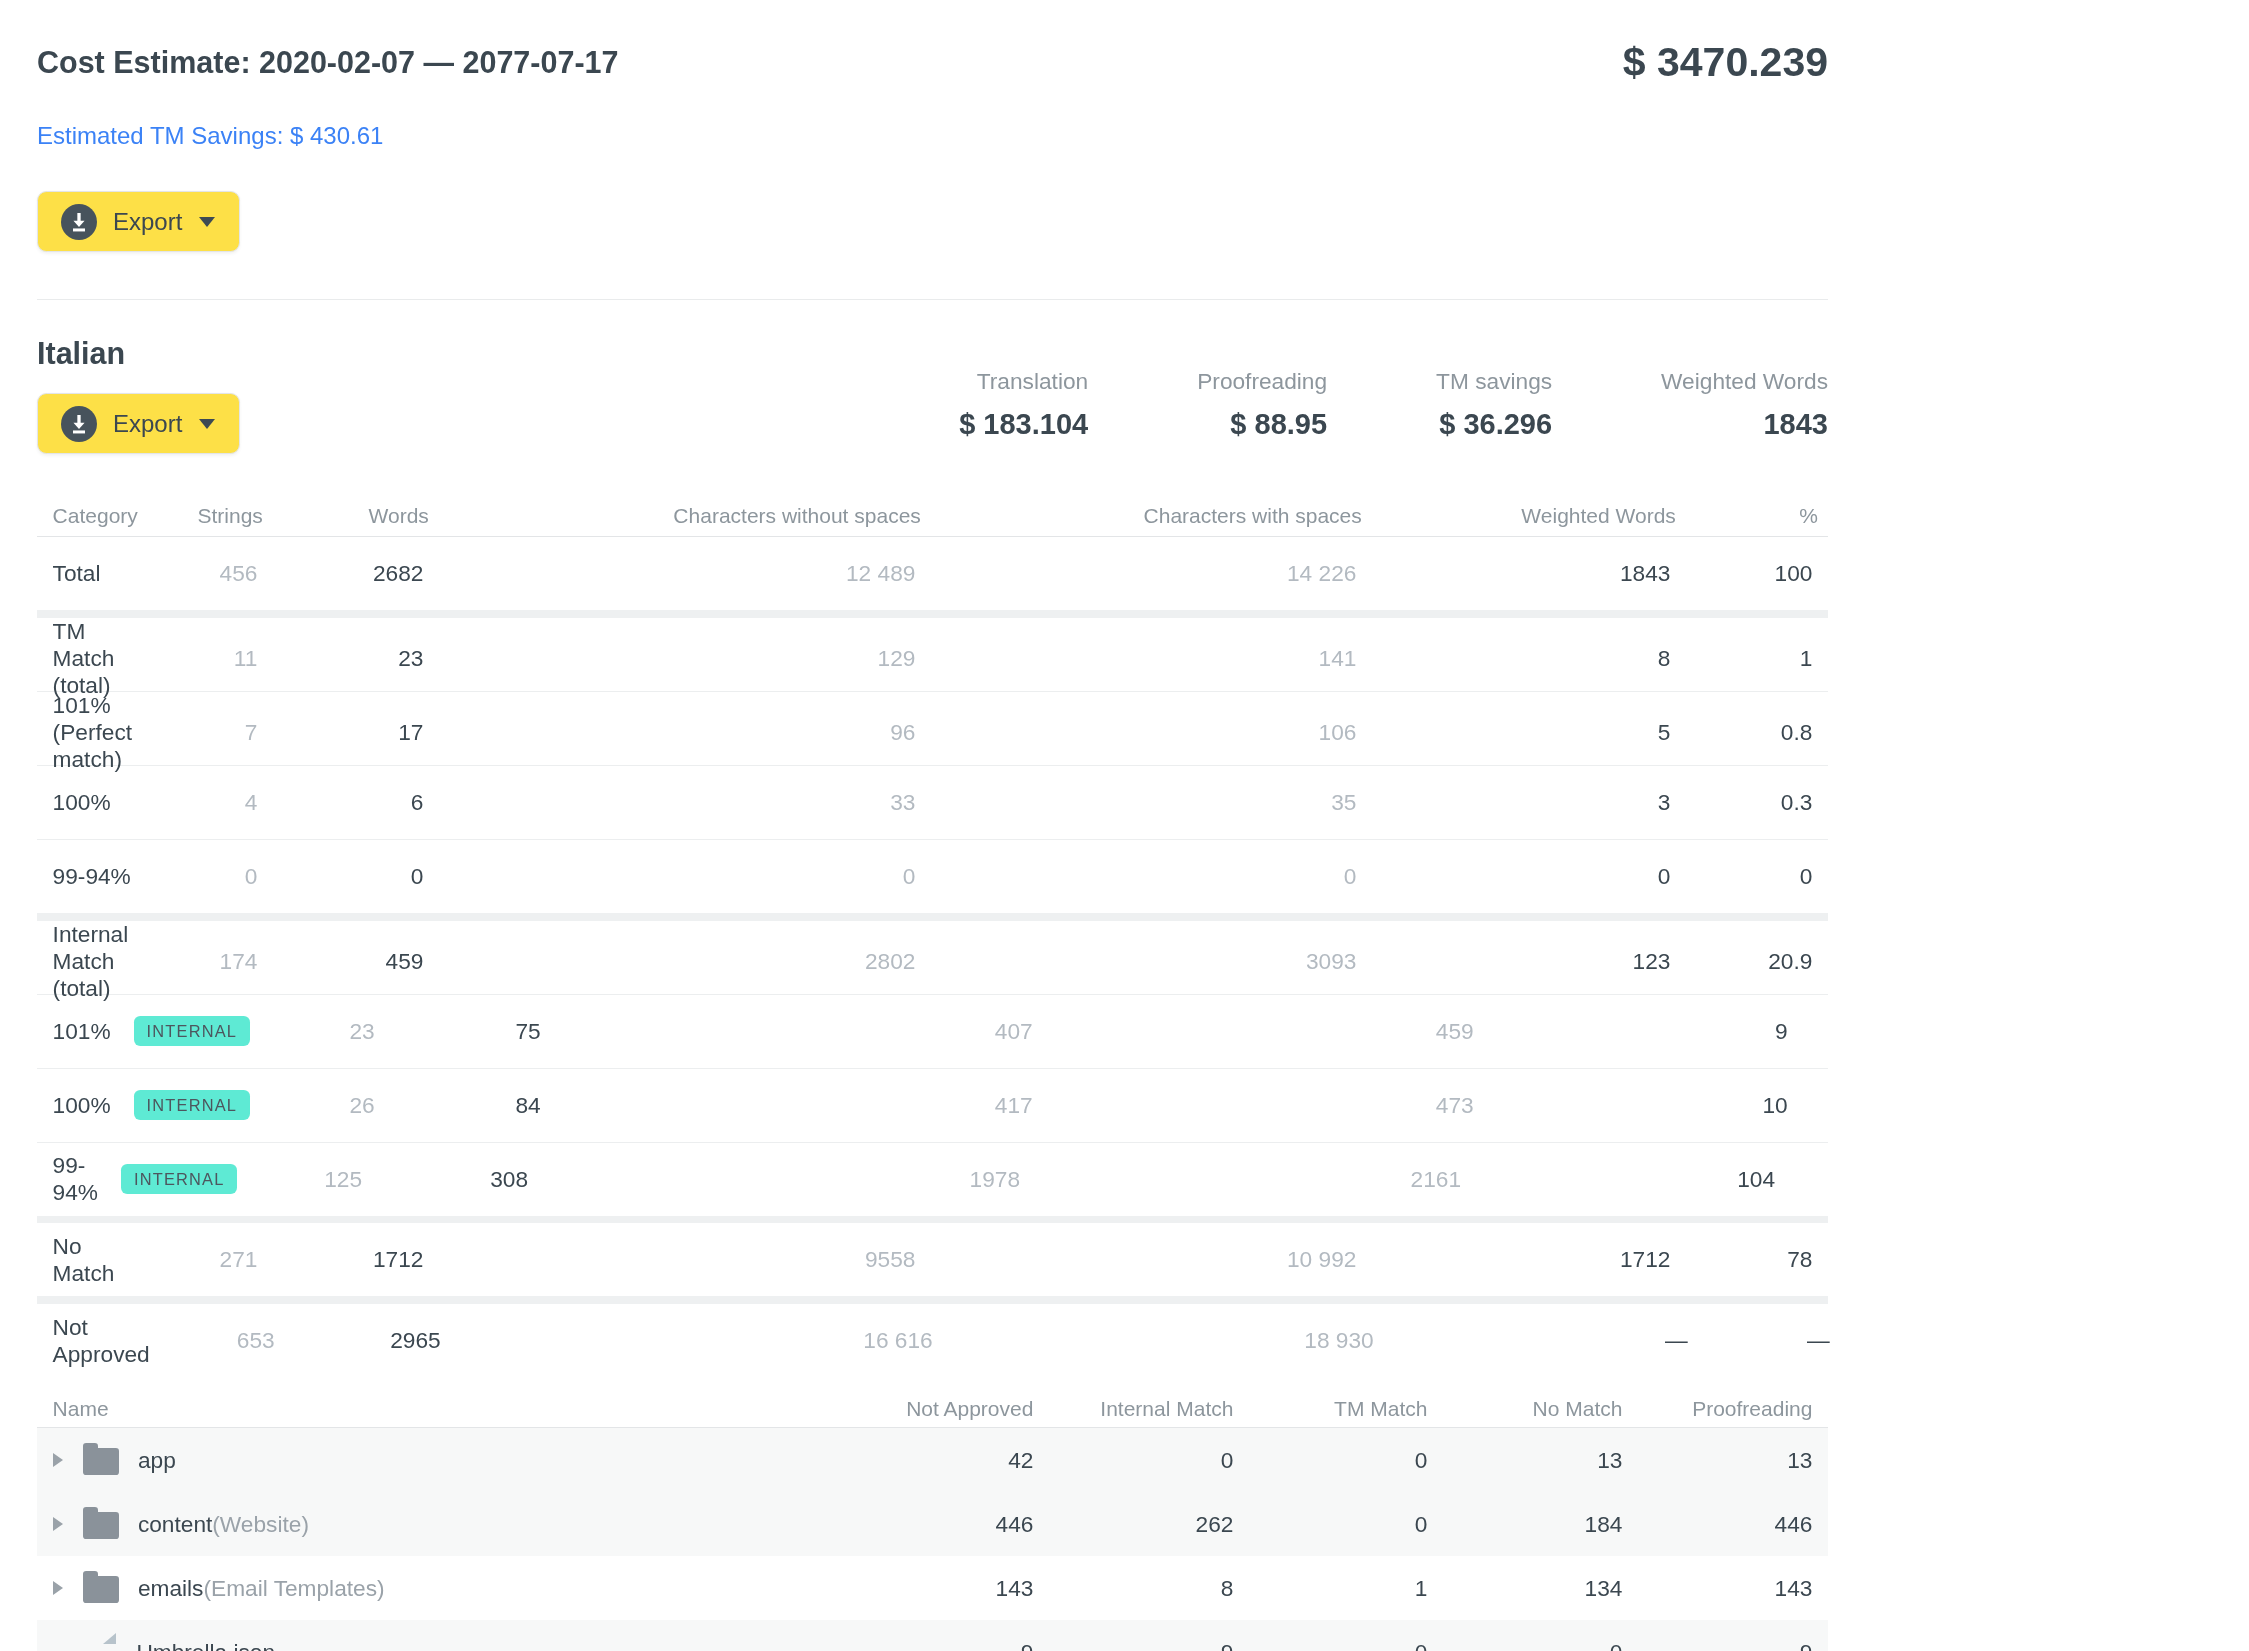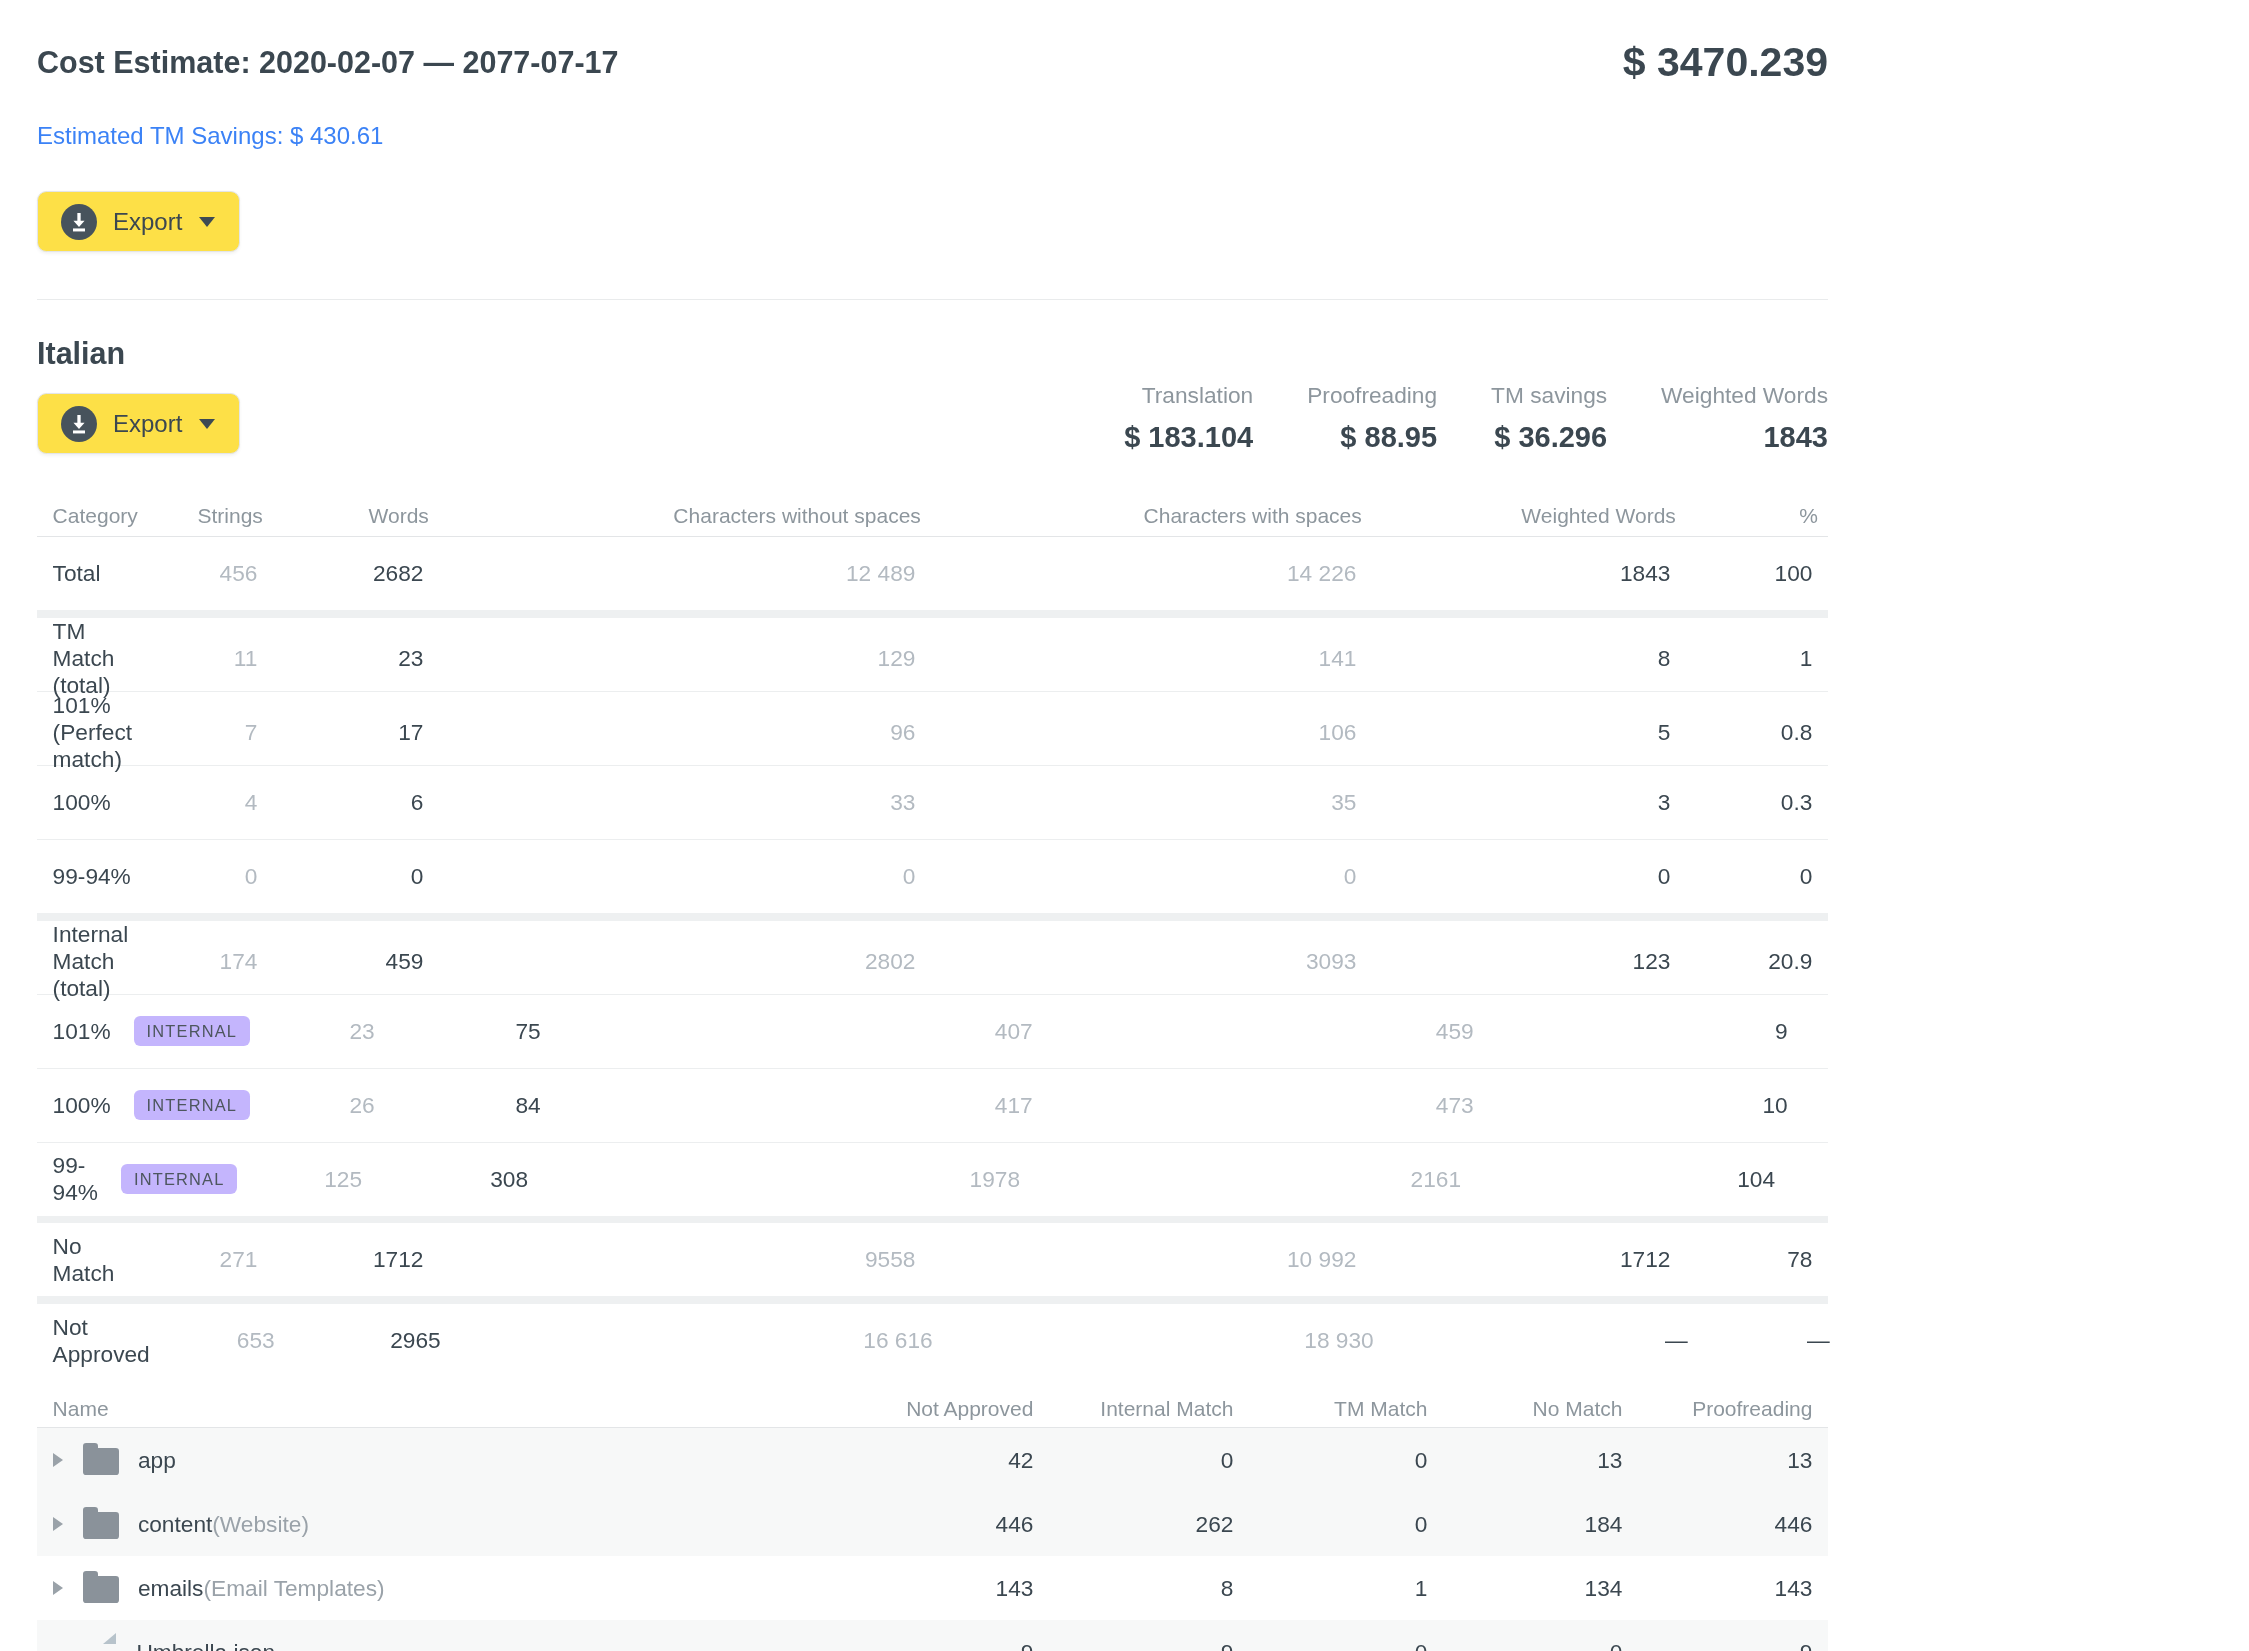--- a/index.html
+++ b/index.html
@@ -19,37 +19,37 @@
   .dl-icon{width:36px;height:36px;display:block;}
   .caret-down{width:0;height:0;border-left:8.6px solid transparent;border-right:8.6px solid transparent;
     border-top:10.2px solid #3d4a53;margin-left:17px;}
   .header-export{margin-top:41px;}
 
   .divider{border:none;border-top:1.6px solid #e9ebec;margin:47px 0 0;}
 
   
   .lang-top{display:flex;justify-content:space-between;margin-top:36px;}
   .lang-heading{font-size:30.5px;font-weight:700;margin:0 0 22px;color:#3b4750;}
-  .stats{display:flex;gap:54px;margin-top:19px;align-items:flex-end;}
+  .stats{display:flex;gap:109px;margin-top:19px;align-items:center;}
   .stat{text-align:right;}
   .stat-label{font-size:22.7px;color:#8d969d;}
   .stat-value{font-size:29px;font-weight:700;color:#3b4750;margin-top:12.5px;}
 
   
   .cost-table{margin-top:41px;}
   .cost-head,.crow{display:grid;grid-template-columns:1fr 125px 166px 492px 441px 314px 142px;
     padding:0 15.6px;align-items:center;}
   .cost-head{height:41px;font-size:21px;color:#8d969d;border-bottom:1.6px solid #e3e5e7;}
   .cost-head .c{text-align:right;}
   .cost-head .c:first-child{text-align:left;}
   .crow{height:73px;font-size:22.7px;border-top:1.6px solid #eceeef;}
   .crow.no-top{border-top:none;}
   .band{height:7.8px;background:#eef0f1;}
   .cat{display:flex;align-items:center;color:#3b4750;}
-  .badge{background:#c4b5fd;border-radius:6.2px;padding:7px 12.5px;font-size:16.4px;letter-spacing:1.2px;
+  .badge{background:#5eead4;border-radius:6.2px;padding:7px 12.5px;font-size:16.4px;letter-spacing:1.2px;
     color:#4d565e;margin-left:23.4px;line-height:1;}
   .v{text-align:right;}
   .v.light{color:#b3bac1;}
   .v.dark{color:#3b4750;}
 
   
   .files{margin-top:14px;}
   .files-head,.frow{display:grid;grid-template-columns:1fr 248px 200px 194px 195px 190px;
     padding:0 15.6px;align-items:center;}
   .files-head{height:36px;font-size:21px;color:#8d969d;border-bottom:1.6px solid #e3e5e7;}

